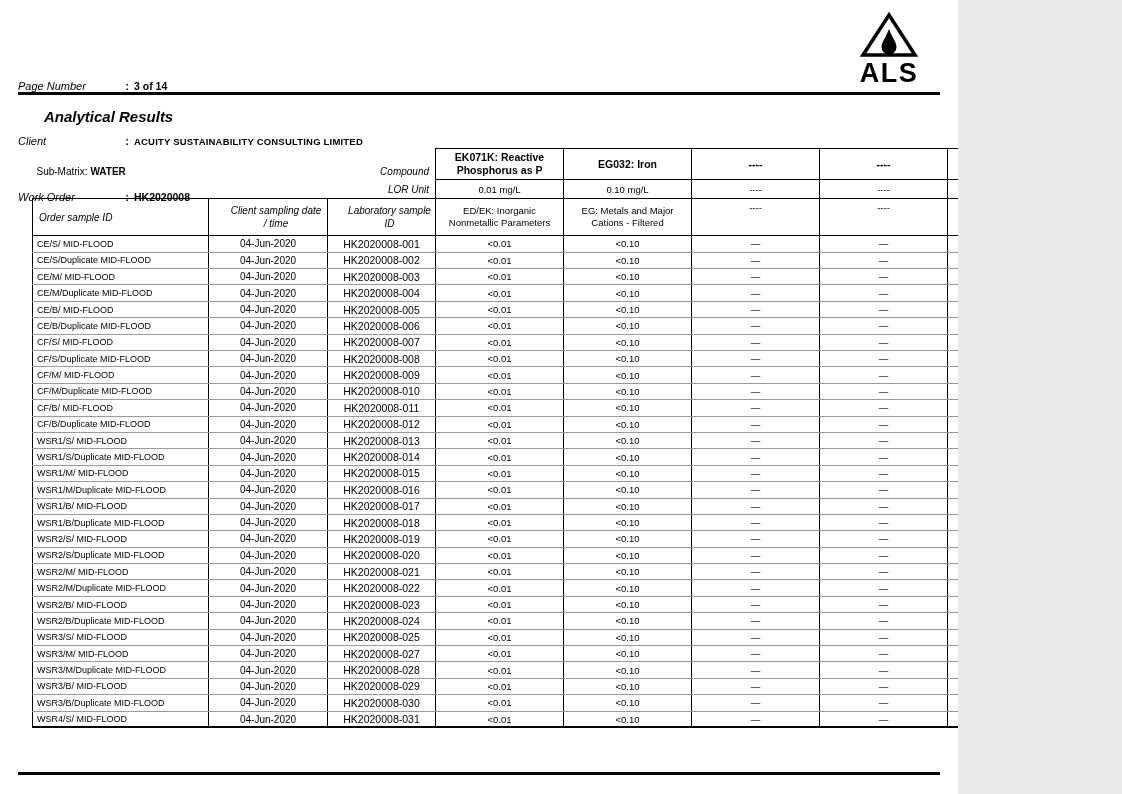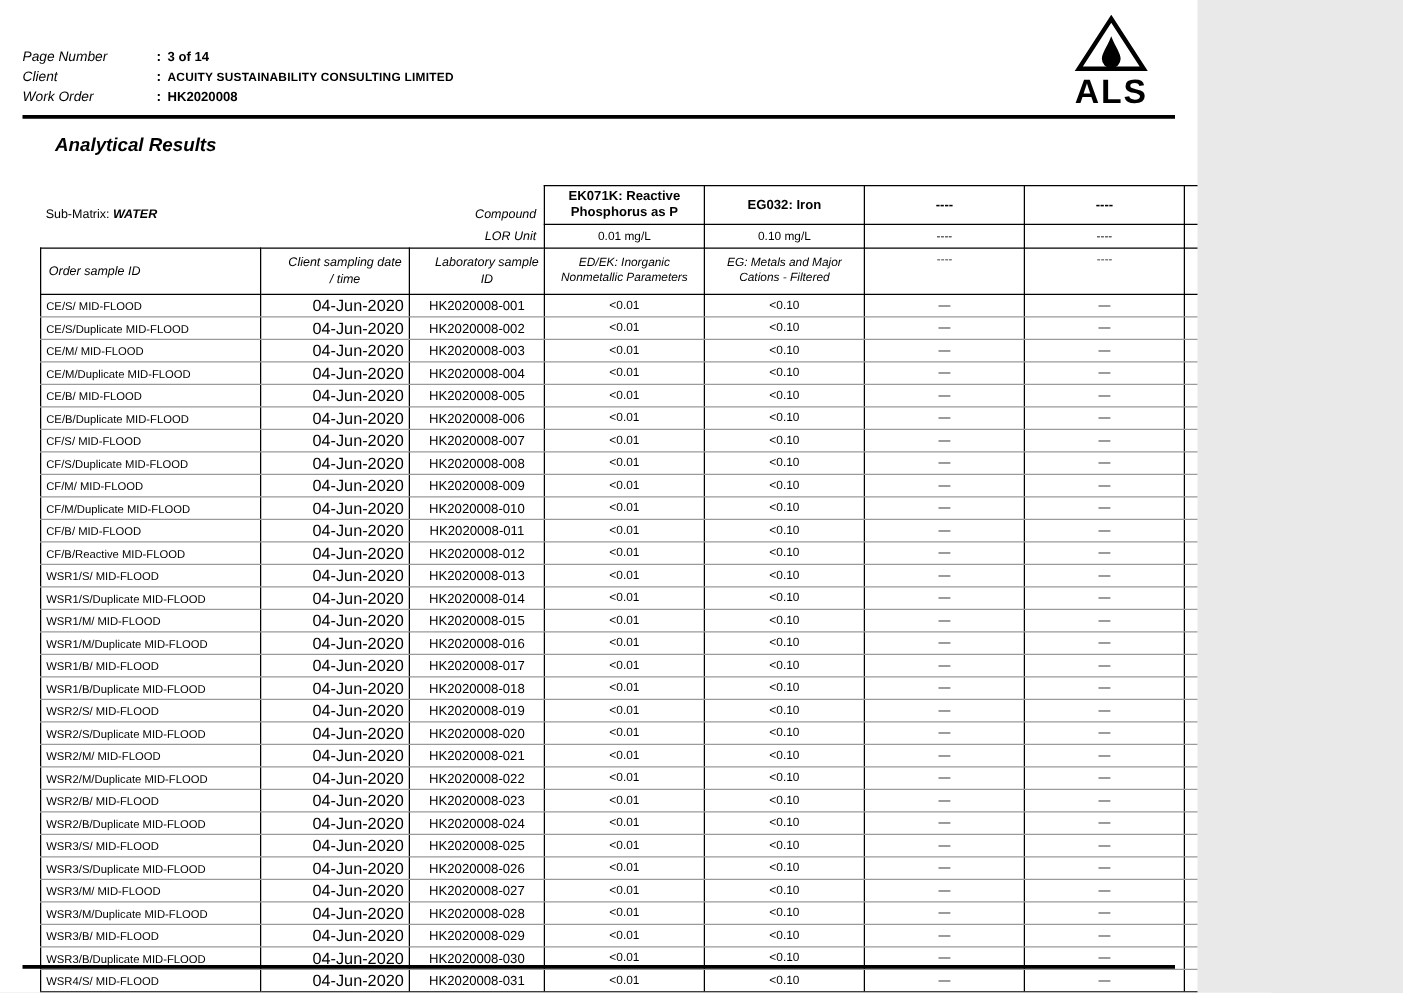--- a/index.html
+++ b/index.html
@@ -20,21 +20,21 @@
   .header-fields {
     position: absolute; top: 40px; left: 18px;
     display: grid;
     grid-template-columns: 102px 14px auto;
     row-gap: 4px;
     font-size: 11px;
     align-items: baseline;
   }
   .hf-label { font-style: italic; font-size: 11px; }
   .hf-colon { text-align: center; font-weight: bold; }
-  .hf-value { font-weight: bold; font-size: 10.5px; }
+  .hf-value { font-weight: bold; font-size: 10.5px; margin-top: 40px; }
   .hf-value.small { font-size: 9.5px; letter-spacing: .2px; }
 
   .logo {
     position: absolute; top: 12px; right: 30px;
     width: 78px; text-align: left;
   }
 
   .rule-thick-top {
     position: absolute; top: 92px; left: 18px; right: 18px;
     height: 3px; background: #000;
@@ -55,52 +55,52 @@
     width: 1043px;
     border-collapse: collapse;
     table-layout: fixed;
   }
   .hfree { border: none; padding: 2px 6px 3px 4px; vertical-align: bottom; }
   .submatrix-line {
     display: flex; justify-content: space-between; align-items: flex-end;
     height: 100%;
   }
   .submatrix-text { font-size: 10px; align-self: flex-start; }
-  .submatrix-text b { font-weight: bold; font-style: italic; }
+  .submatrix-text b { font-weight: bold; }
   .right { text-align: right; }
   .lbl { font-size: 10px; font-style: italic; }
 
   .hcell {
     border: 1px solid #000;
     text-align: center;
     vertical-align: middle;
     padding: 2px 4px;
     white-space: pre-line;
   }
   tr.row-compound .hcell { height: 30px; font-weight: bold; font-size: 10.5px; line-height: 1.25; }
   tr.row-lor .hcell { height: 19px; font-size: 9.5px; font-weight: normal; }
-  tr.row-groups .hcell { height: 37px; font-size: 9.5px; line-height: 1.3; font-style: italic; }
+  tr.row-groups .hcell { height: 37px; font-size: 9.5px; line-height: 1.3; }
   tr.row-groups .idhdr { font-style: italic; font-size: 10px; padding-left: 20px; }
   tr.row-groups .idhdr.leftal { text-align: left; padding-left: 6px; }
   tr.row-groups .dashtop { vertical-align: top; padding-top: 3px; }
 
   tbody td {
     border-left: 1px solid #000;
     border-right: 1px solid #000;
     border-top: 1px solid #9a9a9a;
     border-bottom: 1px solid #9a9a9a;
     height: 16.4px;
     padding: 1px 4px;
     vertical-align: middle;
     overflow: hidden;
     white-space: nowrap;
   }
   tbody tr:last-child td { border-bottom: 2px solid #000; }
   td.c-sample { font-size: 9px; text-align: left; }
-  td.c-date   { font-size: 13px; text-align: right; }
+  td.c-date   { font-size: 10px; text-align: center; }
   td.c-lab    { font-size: 10.5px; text-align: center; }
   td.c-val    { font-size: 9.5px; text-align: center; }
 </style>
 </head>
 <body>
 
 <div class="page">
 
   <div class="header-fields">
     <span class="hf-label">Page Number</span>
@@ -282,21 +282,21 @@
           <td class="c-sample">CF/B/ MID-FLOOD</td>
           <td class="c-date">04-Jun-2020</td>
           <td class="c-lab">HK2020008-011</td>
           <td class="c-val">&lt;0.01</td>
           <td class="c-val">&lt;0.10</td>
           <td class="c-val">—</td>
           <td class="c-val">—</td>
           <td class="c-val">—</td>
         </tr>
         <tr>
-          <td class="c-sample">CF/B/Reactive MID-FLOOD</td>
+          <td class="c-sample">CF/B/Duplicate MID-FLOOD</td>
           <td class="c-date">04-Jun-2020</td>
           <td class="c-lab">HK2020008-012</td>
           <td class="c-val">&lt;0.01</td>
           <td class="c-val">&lt;0.10</td>
           <td class="c-val">—</td>
           <td class="c-val">—</td>
           <td class="c-val">—</td>
         </tr>
         <tr>
           <td class="c-sample">WSR1/S/ MID-FLOOD</td>
@@ -415,30 +415,20 @@
           <td class="c-val">&lt;0.01</td>
           <td class="c-val">&lt;0.10</td>
           <td class="c-val">—</td>
           <td class="c-val">—</td>
           <td class="c-val">—</td>
         </tr>
         <tr>
           <td class="c-sample">WSR3/S/ MID-FLOOD</td>
           <td class="c-date">04-Jun-2020</td>
           <td class="c-lab">HK2020008-025</td>
-          <td class="c-val">&lt;0.01</td>
-          <td class="c-val">&lt;0.10</td>
-          <td class="c-val">—</td>
-          <td class="c-val">—</td>
-          <td class="c-val">—</td>
-        </tr>
-        <tr>
-          <td class="c-sample">WSR3/S/Duplicate MID-FLOOD</td>
-          <td class="c-date">04-Jun-2020</td>
-          <td class="c-lab">HK2020008-026</td>
           <td class="c-val">&lt;0.01</td>
           <td class="c-val">&lt;0.10</td>
           <td class="c-val">—</td>
           <td class="c-val">—</td>
           <td class="c-val">—</td>
         </tr>
         <tr>
           <td class="c-sample">WSR3/M/ MID-FLOOD</td>
           <td class="c-date">04-Jun-2020</td>
           <td class="c-lab">HK2020008-027</td>

